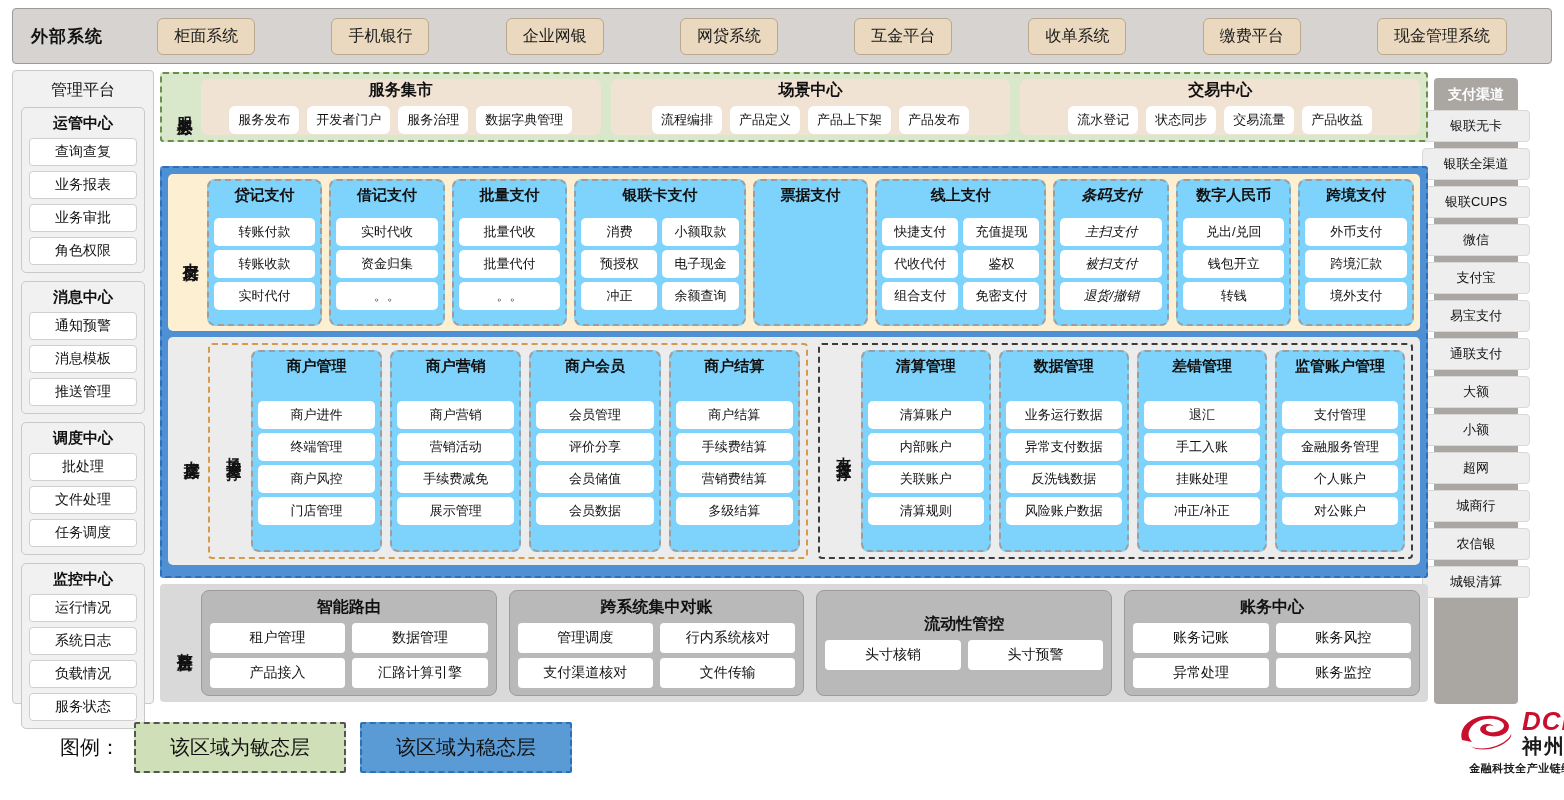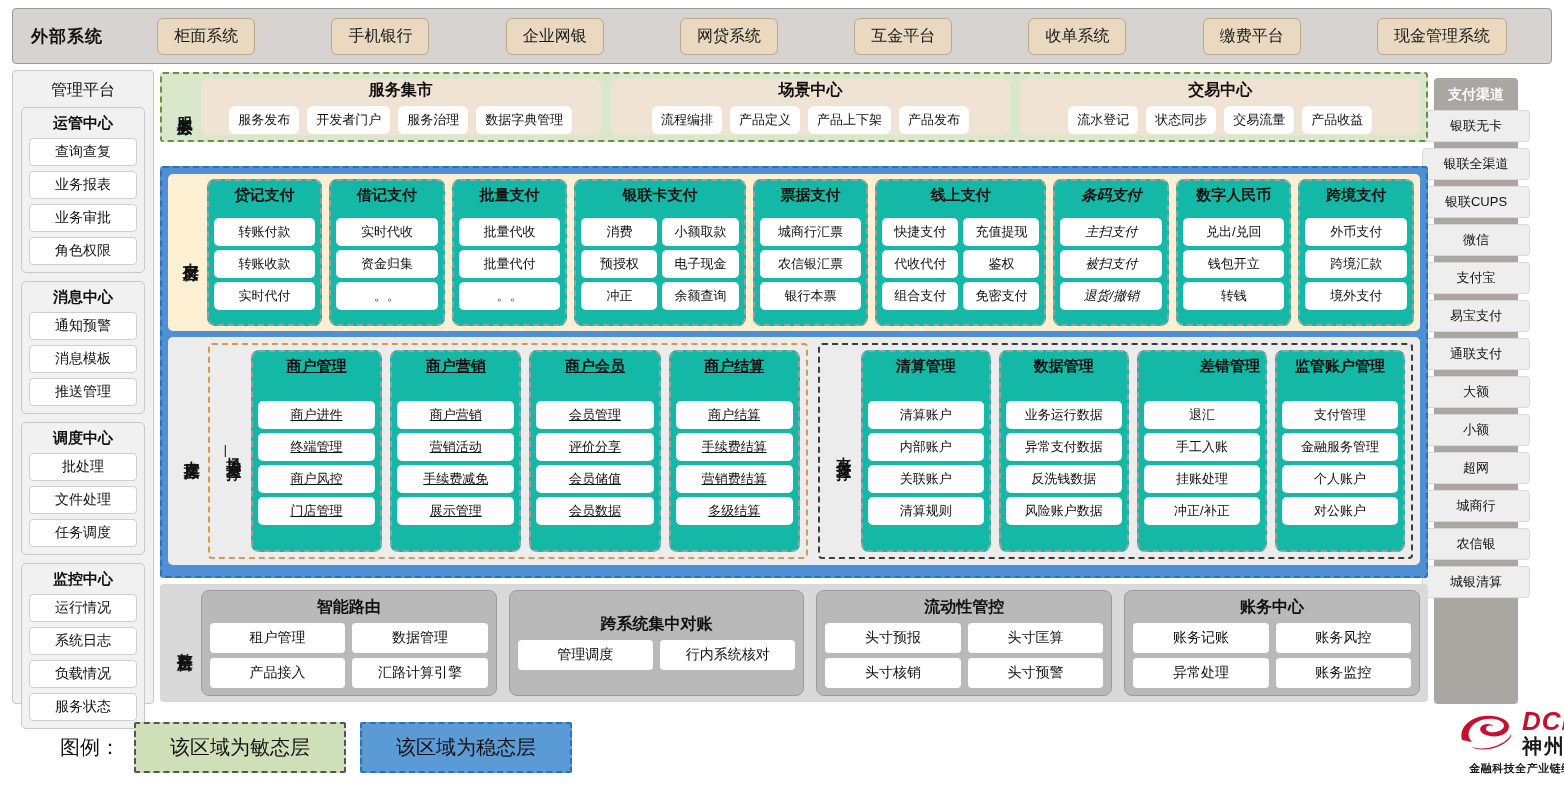--- a/index.html
+++ b/index.html
@@ -92,42 +92,42 @@
     box-sizing:border-box;padding:6px;
   }
 
   
   .pay-layer{
     width:100%;height:157px;background:#fdf0d2;border-radius:5px;
     display:flex;align-items:center;box-sizing:border-box;padding:5px 6px;
   }
   .pay-groups{display:flex;flex:1;gap:7px;height:100%;align-items:stretch;}
   .grp{
-    background:#14b8a6;border:2px dashed #9e9e9e;border-radius:8px;
+    background:#7dd3fc;border:2px dashed #9e9e9e;border-radius:8px;
     display:flex;flex-direction:column;align-items:center;
     padding:3px 5px 5px;box-sizing:border-box;
   }
   .grp-title{font-weight:bold;font-size:15px;margin:2px 0 4px;white-space:nowrap;}
   .grp-body{display:flex;flex-direction:column;gap:4px;width:100%;flex:1;justify-content:center;}
   .grp-row{display:flex;gap:5px;width:100%;}
   .cell{
     background:#fff;border-radius:5px;font-size:13px;text-align:center;
     padding:5px 4px;flex:1;white-space:nowrap;
   }
 
   
   .sup-layer{
     width:100%;height:228px;margin-top:6px;background:#ececec;border-radius:5px;
     display:flex;align-items:center;box-sizing:border-box;padding:6px 7px;
   }
   .sup-zones{display:flex;flex:1;gap:10px;height:100%;}
   .zone{
     display:flex;align-items:center;box-sizing:border-box;padding:5px 6px;border-radius:4px;
   }
-  .zone-scene{border:2px dashed #d79a4a;flex:0 0 600px;text-decoration:underline;}
+  .zone-scene{border:2px dashed #d79a4a;flex:0 0 600px;}
   .zone-paysup{border:2px dashed #3c3c3c;flex:1;}
   .zone-inner{display:flex;flex:1;gap:8px;height:100%;}
   .vlabel-sm{
     writing-mode:vertical-rl;text-orientation:upright;
     font-weight:bold;font-size:15px;letter-spacing:3px;margin:0 8px;white-space:nowrap;
   }
 
   
   .integ{
     position:absolute;left:0;top:514px;width:1268px;height:118px;
@@ -329,31 +329,20 @@
                   <div class="cell">电子现金</div>
                 </div>
                 <div class="grp-row">
                   <div class="cell">冲正</div>
                   <div class="cell">余额查询</div>
                 </div>
               </div>
             </div>
             <div class="grp" style="flex: 1 1 0%;">
               <div class="grp-title">票据支付</div>
-              <div class="grp-body">
-                <div class="grp-row">
-                  <div class="cell">城商行汇票</div>
-                </div>
-                <div class="grp-row">
-                  <div class="cell">农信银汇票</div>
-                </div>
-                <div class="grp-row">
-                  <div class="cell">银行本票</div>
-                </div>
-              </div>
             </div>
             <div class="grp" style="flex: 1.55 1 0%;">
               <div class="grp-title">线上支付</div>
               <div class="grp-body">
                 <div class="grp-row">
                   <div class="cell">快捷支付</div>
                   <div class="cell">充值提现</div>
                 </div>
                 <div class="grp-row">
                   <div class="cell">代收代付</div>
@@ -516,21 +505,21 @@
                       <div class="cell">异常支付数据</div>
                     </div>
                     <div class="grp-row">
                       <div class="cell">反洗钱数据</div>
                     </div>
                     <div class="grp-row">
                       <div class="cell">风险账户数据</div>
                     </div>
                   </div>
                 </div>
-                <div class="grp" style="flex: 1 1 0%; align-items: flex-end;">
+                <div class="grp" style="flex: 1 1 0%;">
                   <div class="grp-title">差错管理</div>
                   <div class="grp-body">
                     <div class="grp-row">
                       <div class="cell">退汇</div>
                     </div>
                     <div class="grp-row">
                       <div class="cell">手工入账</div>
                     </div>
                     <div class="grp-row">
                       <div class="cell">挂账处理</div>
@@ -579,29 +568,29 @@
               </div>
             </div>
           </div>
           <div class="integ-card">
             <div class="integ-title">跨系统集中对账</div>
             <div class="integ-grid">
               <div class="integ-row">
                 <div class="integ-cell">管理调度</div>
                 <div class="integ-cell">行内系统核对</div>
               </div>
+              <div class="integ-row">
+                <div class="integ-cell">支付渠道核对</div>
+                <div class="integ-cell">文件传输</div>
+              </div>
             </div>
           </div>
           <div class="integ-card">
             <div class="integ-title">流动性管控</div>
             <div class="integ-grid">
-              <div class="integ-row">
-                <div class="integ-cell">头寸预报</div>
-                <div class="integ-cell">头寸匡算</div>
-              </div>
               <div class="integ-row">
                 <div class="integ-cell">头寸核销</div>
                 <div class="integ-cell">头寸预警</div>
               </div>
             </div>
           </div>
           <div class="integ-card">
             <div class="integ-title">账务中心</div>
             <div class="integ-grid">
               <div class="integ-row">

